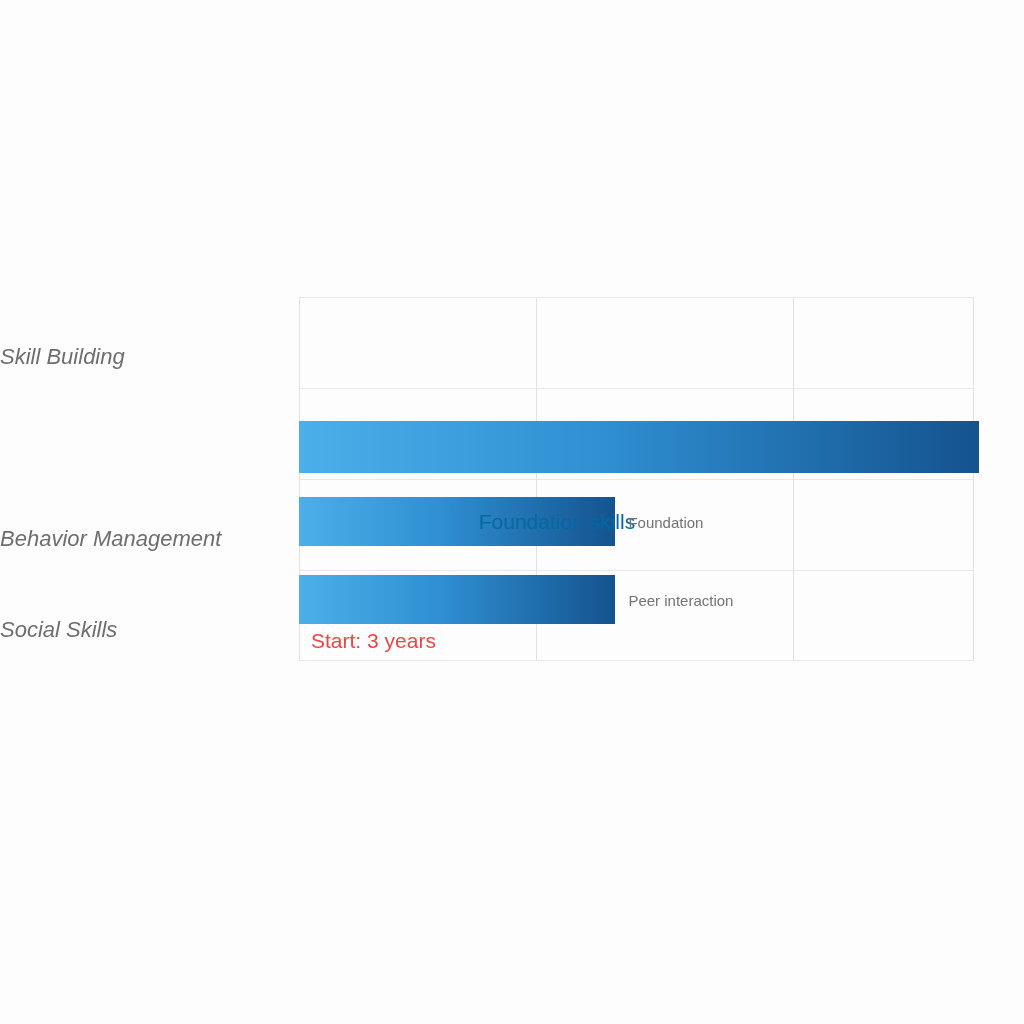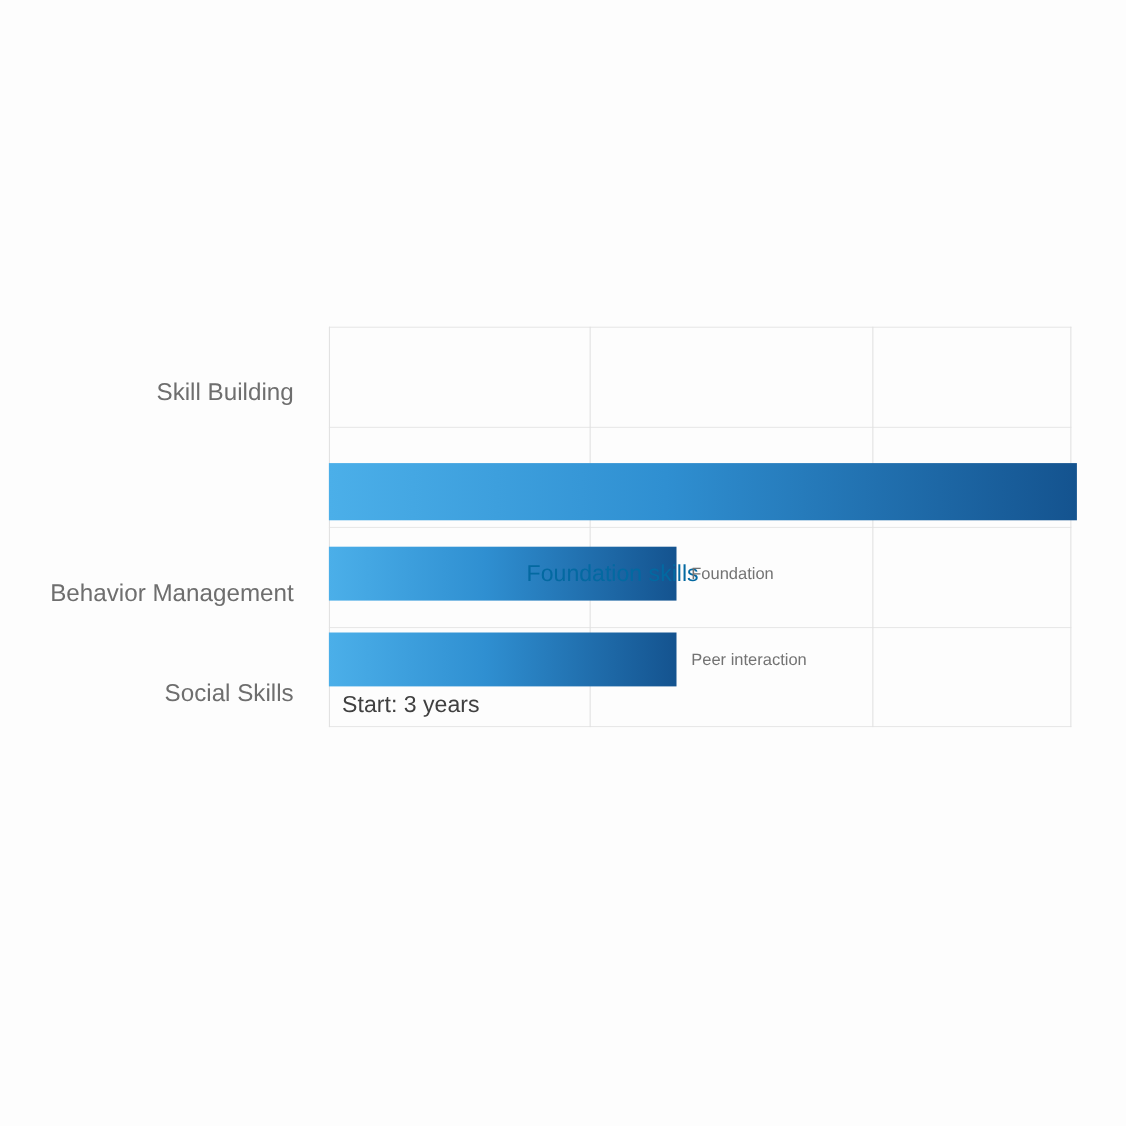--- a/index.html
+++ b/index.html
@@ -76,21 +76,21 @@
     white-space: nowrap;
   }
   .bar-above-label {
     position: absolute;
     color: #7b7b7b;
     font-size: 21px;
     white-space: nowrap;
   }
   .bar-below-label {
     position: absolute;
-    color: #404040;
+    color: #ef4444;
     font-size: 21px;
     white-space: nowrap;
   }
 
   
   .ycat {
     position: absolute;
     right: 1024px;
     text-align: right;
     color: #6e6e6e;
@@ -99,24 +99,25 @@
   }
   #y-labels {
     position: absolute;
     left: 0;
     top: 297px;
     width: 283px;
     height: 364px;
   }
   #y-labels .ycat {
     position: absolute;
-    right: 16px;
+    right: 3px;
     left: 0;
-    text-align: right;
+    text-align: left;
     transform: translateY(-50%);
+    font-style: italic;
   }
 
   
   #x-labels {
     position: absolute;
     left: 299px;
     top: 676px;
     width: 675px;
     height: 80px;
   }

